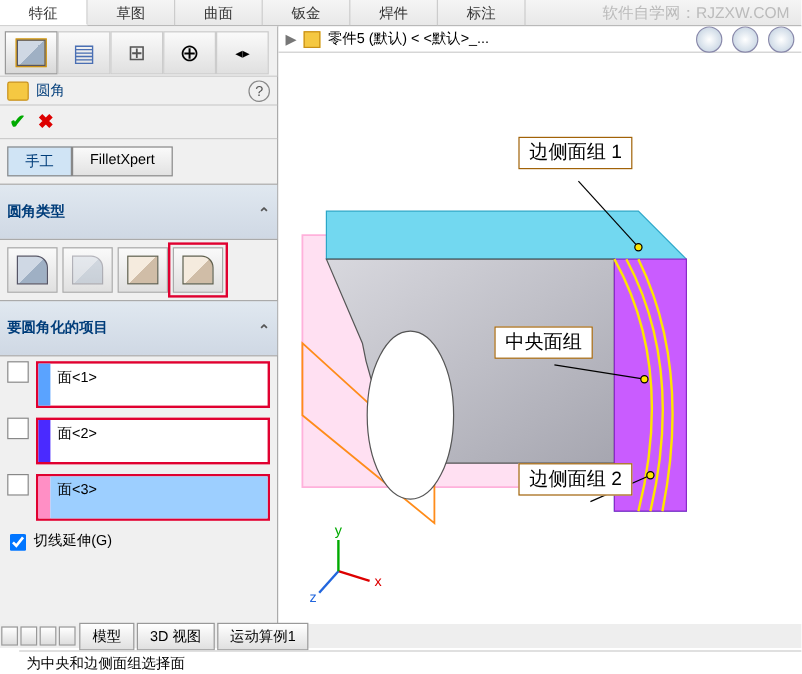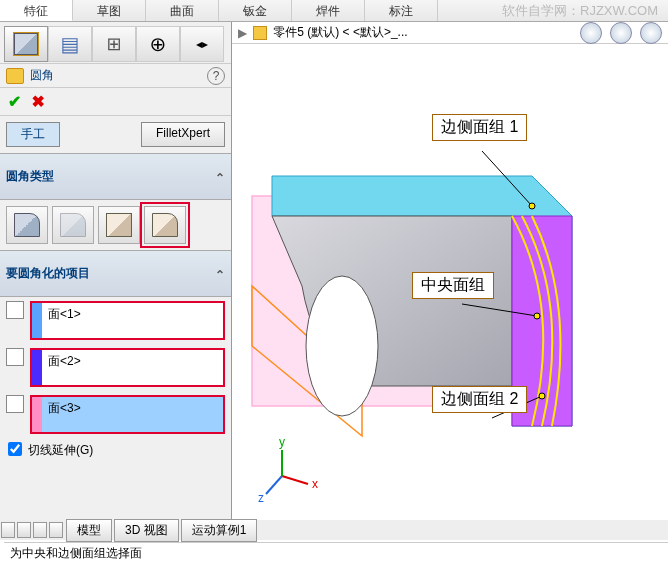--- a/index.html
+++ b/index.html
@@ -13,55 +13,55 @@
 .icons1{display:flex;height:42px;padding:4px;gap:0;background:#f0f0f0;border-bottom:1px solid #ccc}
 .icons1 .ib{width:44px;height:36px;border:1px solid #ccc;display:flex;align-items:center;justify-content:center;cursor:pointer;background:linear-gradient(#fafafa,#e0e0e0)}
 .icons1 .ib.active{background:linear-gradient(#fff,#d8d8d8);border-color:#999}
 .row2{display:flex;align-items:center;height:24px;padding:2px 6px;border-bottom:1px solid #ccc}
 .row2 .hicon{width:18px;height:16px;background:#f5c842;border:1px solid #c89018;border-radius:2px}
 .row2 .title{margin-left:6px;color:#003d7a;font-weight:normal}
 .row2 .help{margin-left:auto;width:18px;height:18px;border:1px solid #888;border-radius:50%;display:flex;align-items:center;justify-content:center;color:#555}
 .okrow{display:flex;align-items:center;height:28px;padding:0 8px;gap:10px;border-bottom:1px solid #ccc}
 .chk{color:#0a0;font-size:16px;font-weight:bold}
 .xm{color:#d00;font-size:16px;font-weight:bold}
-.mode{display:flex;justify-content:space-between;padding:6px;gap:0}
+.mode{display:flex;justify-content:flex-start;padding:6px;gap:0}
 .mode .mb{padding:3px 14px;border:1px solid #888;background:linear-gradient(#fafafa,#e2e2e2);cursor:pointer}
 .mode .mb.active{background:#d0e4f5;color:#003d7a}
 .section-h{background:linear-gradient(#e0e8f0,#cfd8e4);padding:14px 6px;color:#003d7a;font-weight:bold;border-top:1px solid #aaa;border-bottom:1px solid #aaa;display:flex;align-items:flex-end}
 .section-h .caret{margin-left:auto;color:#555}
 .types{display:flex;padding:6px;gap:4px}
 .tbtn{width:42px;height:38px;border:1px solid #aaa;background:linear-gradient(#fafafa,#e0e0e0);display:flex;align-items:center;justify-content:center;cursor:pointer}
 .tbtn.sel{outline:2px solid #e00030;outline-offset:2px}
 .cube{width:26px;height:24px;position:relative}
 .cube::before{content:"";position:absolute;inset:0;background:linear-gradient(135deg,#cfd8e4 50%,#9fb0c4 50%);border:1px solid #556}
 .cube.r::before{border-radius:0 10px 0 0}
 .cube.b{filter:hue-rotate(180deg) brightness(1.1)}
 .itemrow{display:flex;padding:4px 6px;gap:6px;align-items:flex-start}
 .itemrow .ic{width:18px;height:18px;background:#fff;border:1px solid #888;flex:0 0 auto}
 .list{flex:1;height:39px;border:2px solid #e00030;background:#fff;display:flex}
 .list .lc{width:10px}
 .list .lc.c1{background:#5aa3ff}
 .list .lc.c2{background:#4a2aff}
 .list .lc.c3{background:#ff8fc5}
 .list .itm{flex:1;padding:3px 6px}
 .list .itm.sel{background:#9dcfff}
-.cbrow{display:flex;align-items:flex-start;padding:4px 8px;gap:6px}
+.cbrow{display:flex;align-items:flex-end;padding:4px 8px;gap:6px}
 .cbrow input{width:14px;height:14px}
 .canvas{flex:1;position:relative;background:#fff}
 .doc{display:flex;align-items:center;height:22px;padding:0 6px;gap:6px;border-bottom:1px solid #ccc}
 .tri{color:#777}
 .pin{width:14px;height:14px;background:#f5c842;border:1px solid #c89018}
 .topicons{position:absolute;right:6px;top:0;display:flex;gap:8px}
 .topicons .zi{width:22px;height:22px;border-radius:50%;border:1px solid #88a;background:radial-gradient(#fff,#bcd)}
 .svgv{position:absolute;left:0;top:24px;right:0;bottom:0}
 .callout{position:absolute;background:#fff;border:1px solid #a16207;padding:2px 8px;font-size:16px}
 .btabs{position:absolute;left:0;bottom:22px;right:0;height:20px;background:#eee;display:flex;align-items:center}
 .btabs .nb{width:14px;height:16px;border:1px solid #999;margin:0 1px;background:linear-gradient(#fff,#ddd)}
 .btabs .bt{padding:2px 10px;border:1px solid #999;background:linear-gradient(#fff,#e0e0e0);margin-left:2px}
-.status{position:absolute;left:4px;bottom:0;right:0;height:20px;padding:2px 6px;background:#fff;border-top:1px solid #ccc}
+.status{position:absolute;left:16px;bottom:0;right:0;height:20px;padding:2px 6px;background:#fff;border-top:1px solid #ccc}
 svg{overflow:visible}
 </style>
 </head>
 <body>
 
 <div class="tabs">
   <div class="tab active">特征</div>
   <div class="tab">草图</div>
   <div class="tab">曲面</div>
   <div class="tab">钣金</div>

